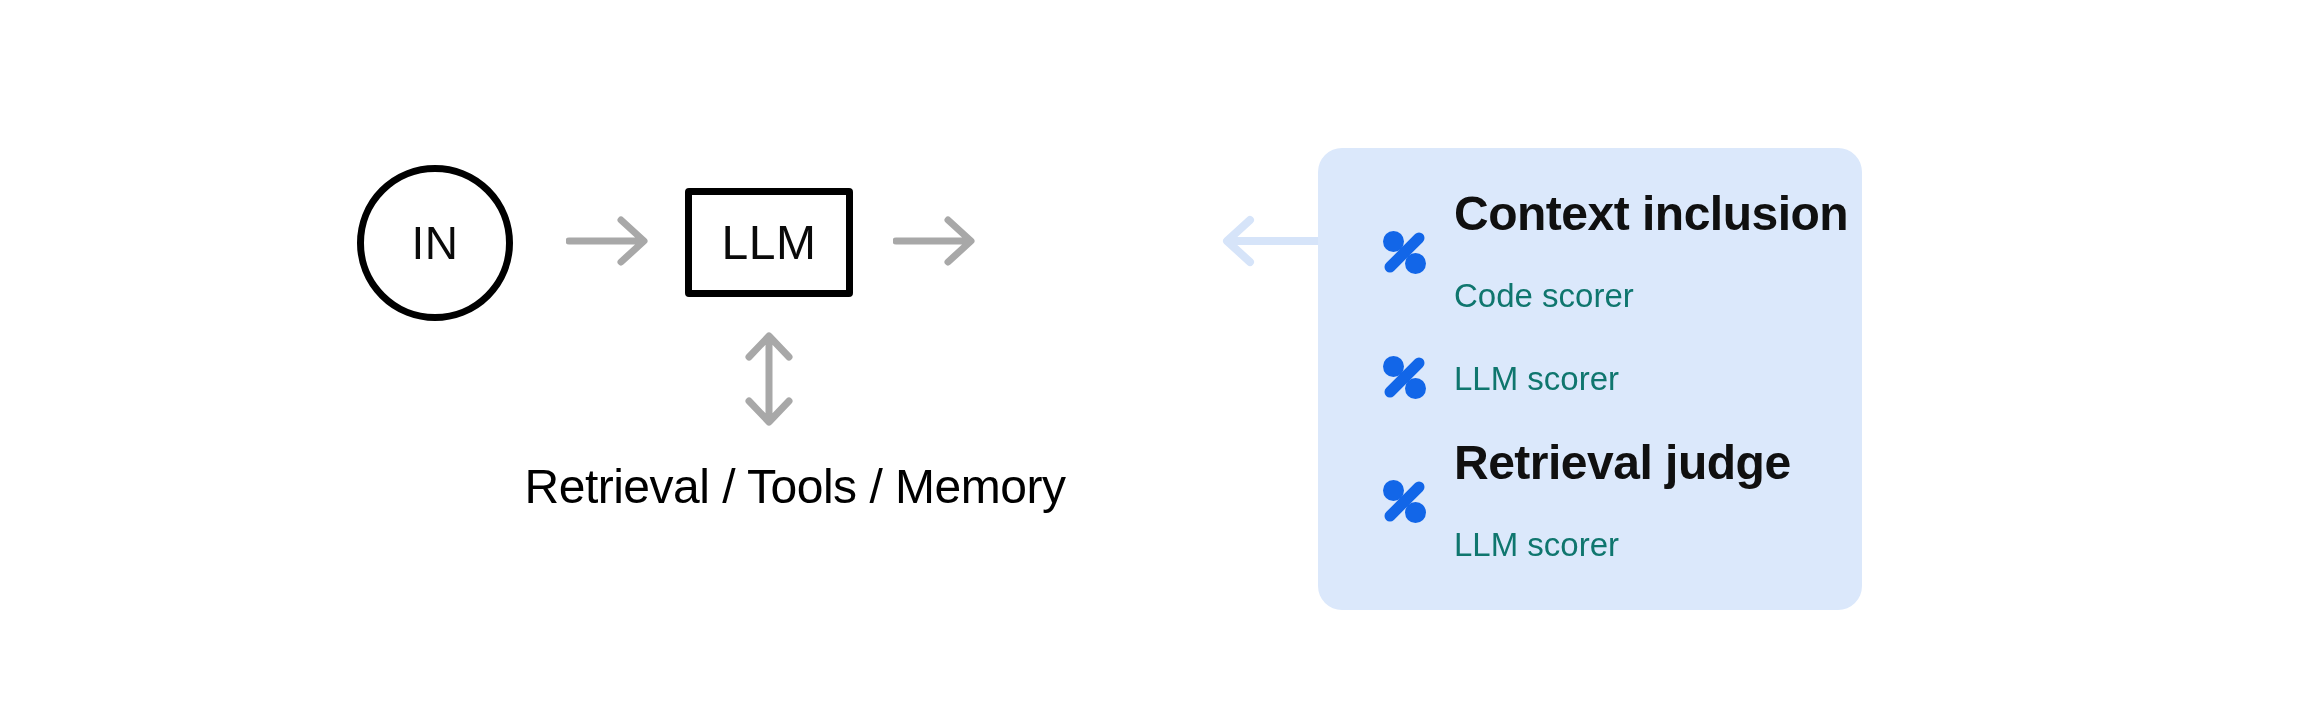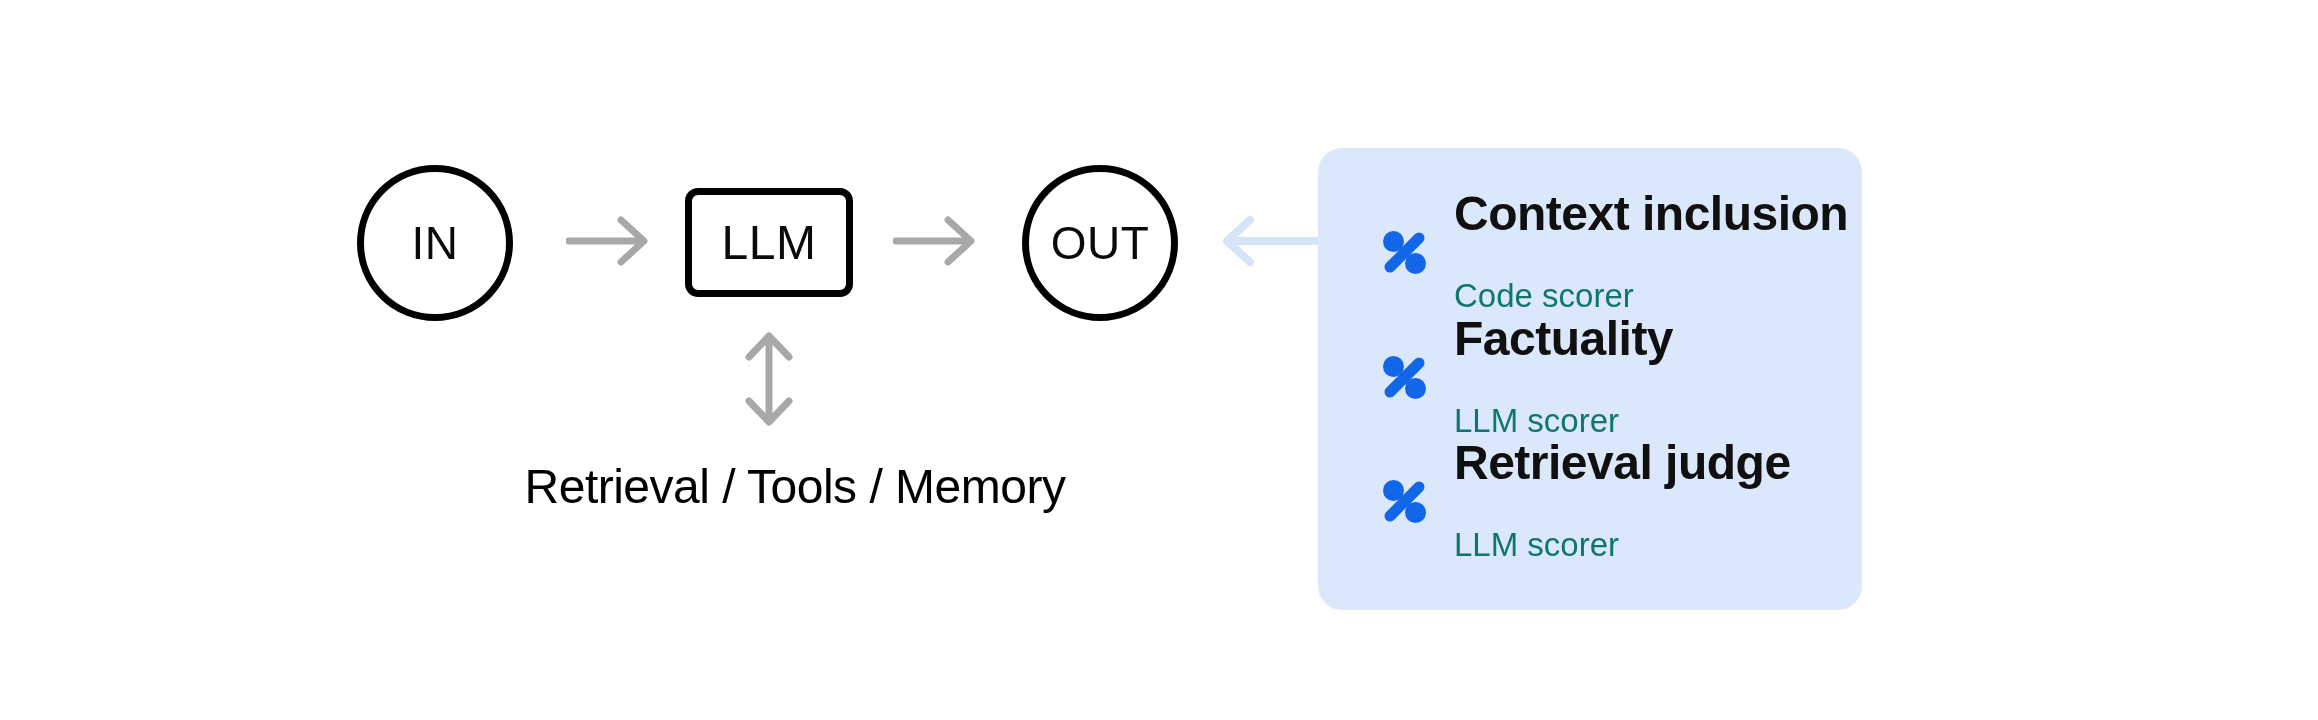--- a/index.html
+++ b/index.html
@@ -25,21 +25,21 @@
     font-size: 46px; font-weight: 400; color: #0a0a0a;
     letter-spacing: 0.5px;
   }
   .node-in  { left: 357px; top: 165px; }
   .node-out { left: 1022px; top: 165px; }
   .node-box {
     position: absolute;
     left: 685px; top: 188px;
     width: 154px; height: 95px;
     border: 7px solid #000000;
-    border-radius: 13px;
+    border-radius: 4px;
     background: #ffffff;
     display: flex; align-items: center; justify-content: center;
     font-size: 48px; font-weight: 500; color: #0a0a0a;
     letter-spacing: 0.5px;
   }
   .arrow { position: absolute; }
   .arrow-1 { left: 566px; top: 213px; }
   .arrow-2 { left: 893px; top: 213px; }
   .arrow-blue { left: 1221px; top: 213px; }
   .arrow-vert { left: 741px; top: 330px; }
@@ -95,23 +95,20 @@
   </svg>
 
   <div class="node-box">
     <span>LLM</span>
   </div>
 
   <svg class="arrow arrow-2" width="84" height="56" viewBox="0 0 84 56">
     <path d="M3 28 H77 M55 7 L78 28 L55 49" fill="none" stroke="#a8a8a8" stroke-width="7" stroke-linecap="round" stroke-linejoin="round"></path>
   </svg>
 
-  <div class="node-circle node-out">
-    <span>OUT</span>
-  </div>
 
   <svg class="arrow arrow-vert" width="56" height="98" viewBox="0 0 56 98">
     <path d="M28 7 V91 M8 27 L28 6 L48 27 M8 71 L28 92 L48 71" fill="none" stroke="#a8a8a8" stroke-width="7" stroke-linecap="round" stroke-linejoin="round"></path>
   </svg>
 
   <div class="aux-label">Retrieval / Tools / Memory</div>
 
   <svg class="arrow arrow-blue" width="100" height="56" viewBox="0 0 100 56">
     <path d="M99 28 H7 M29 7 L6 28 L29 49" fill="none" stroke="#d6e4f9" stroke-width="8" stroke-linecap="round" stroke-linejoin="round"></path>
   </svg>
@@ -130,21 +127,20 @@
       </div>
     </div>
 
     <div class="scorer-row r2">
       <svg class="scorer-icon" viewBox="0 0 45 45">
         <line x1="8" y1="37" x2="37" y2="8" stroke="#1266e8" stroke-width="11" stroke-linecap="round"></line>
         <circle cx="11.5" cy="11.5" r="10.5" fill="#1266e8"></circle>
         <circle cx="33.5" cy="33.5" r="10.5" fill="#1266e8"></circle>
       </svg>
       <div class="scorer-text">
-        <div class="scorer-title">Factuality</div>
         <div class="scorer-sub">LLM scorer</div>
       </div>
     </div>
 
     <div class="scorer-row r3">
       <svg class="scorer-icon" viewBox="0 0 45 45">
         <line x1="8" y1="37" x2="37" y2="8" stroke="#1266e8" stroke-width="11" stroke-linecap="round"></line>
         <circle cx="11.5" cy="11.5" r="10.5" fill="#1266e8"></circle>
         <circle cx="33.5" cy="33.5" r="10.5" fill="#1266e8"></circle>
       </svg>

